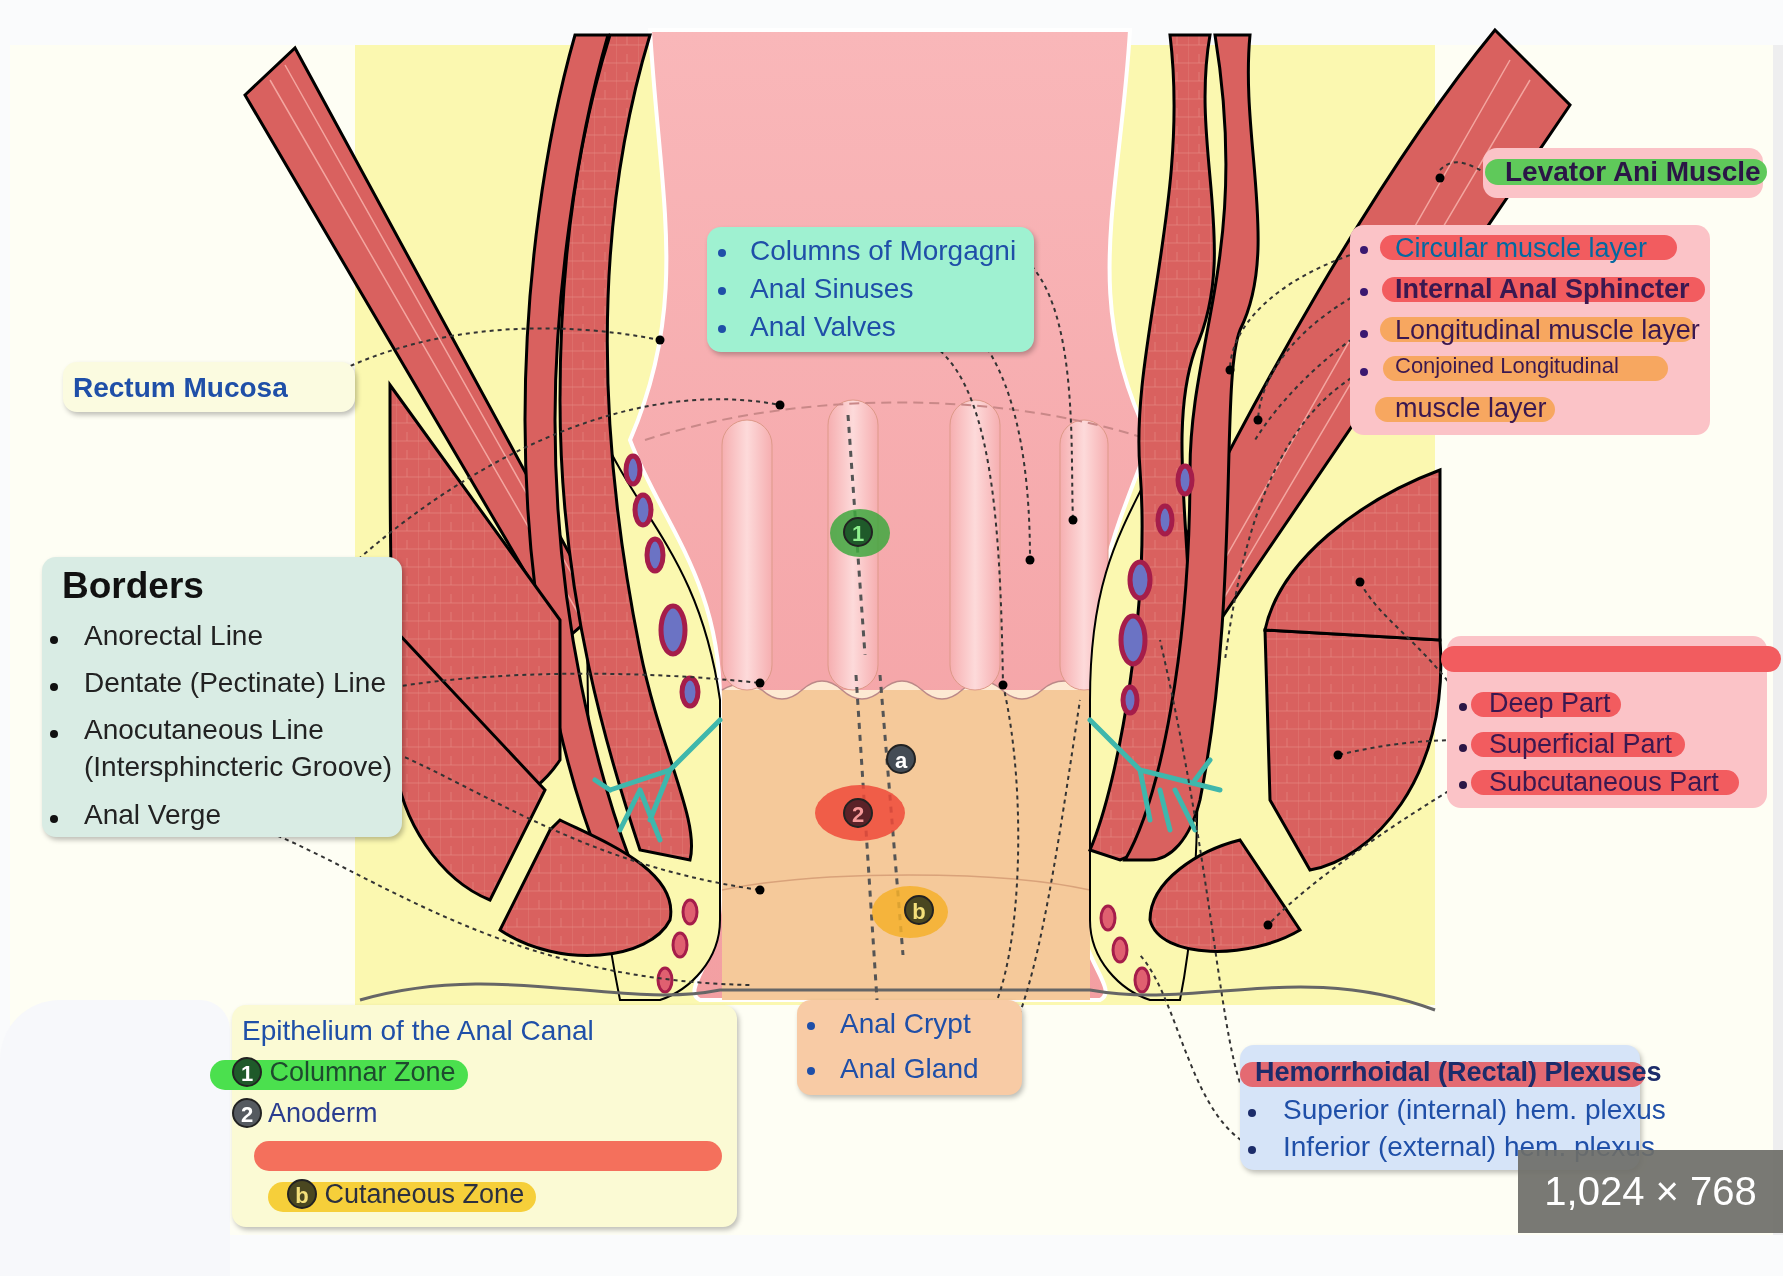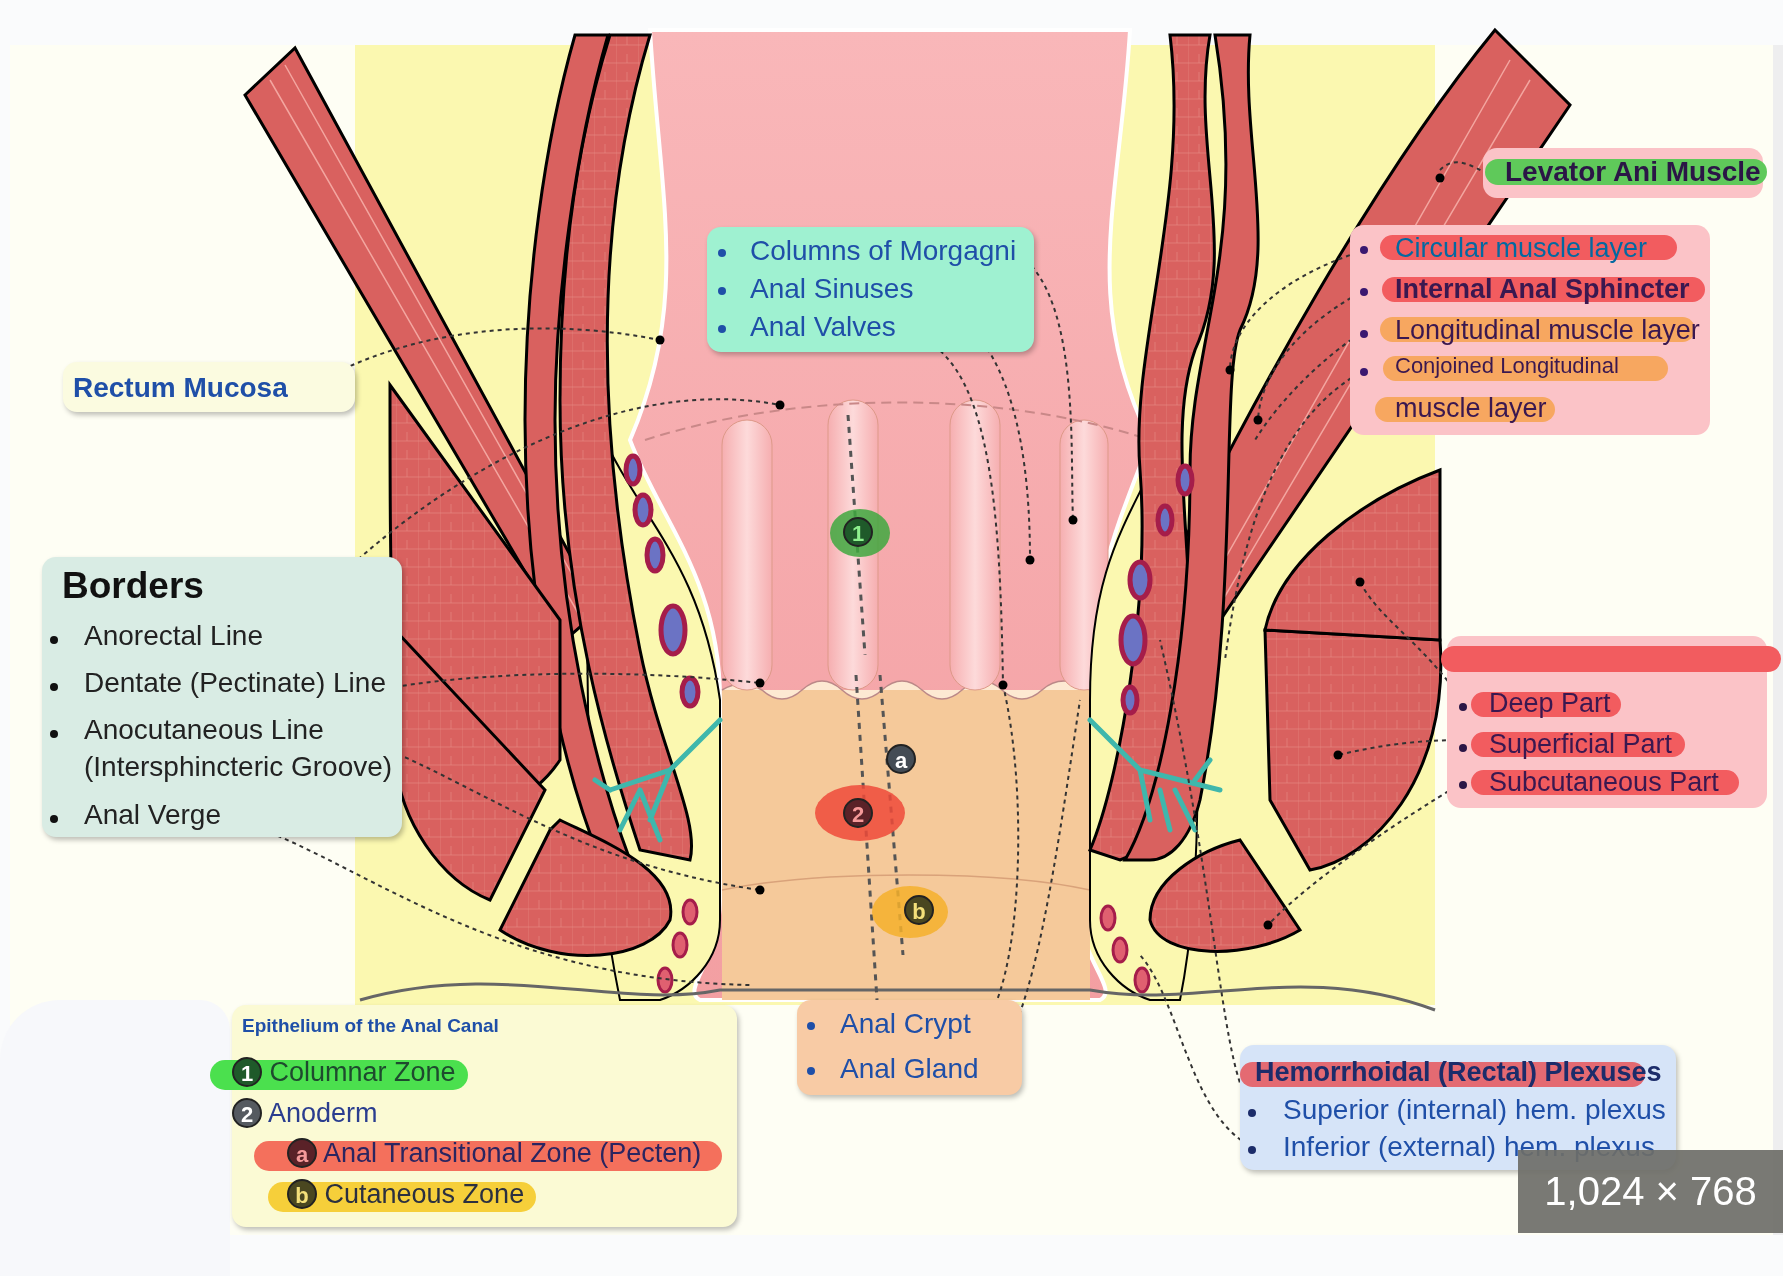--- a/index.html
+++ b/index.html
@@ -225,46 +225,42 @@
   <span class="label" style="left:42px;top:131px;font-size:27px;color:#3a1850;">Subcutaneous Part</span>
 </div>
 
 <div class="box" style="left:797px;top:1000px;width:225px;height:95px;background:#f8cba5;">
   <span class="bul" style="left:10px;top:22px;background:#1f4fa8;"></span>
   <span class="label" style="left:43px;top:8px;font-size:28px;color:#1f4fa8;">Anal Crypt</span>
   <span class="bul" style="left:10px;top:67px;background:#1f4fa8;"></span>
   <span class="label" style="left:43px;top:53px;font-size:28px;color:#1f4fa8;">Anal Gland</span>
 </div>
 
-<div class="box" style="left:1240px;top:1045px;width:436px;height:125px;background:#d6e4f8;">
+<div class="box" style="left:1240px;top:1045px;width:392px;height:125px;background:#d6e4f8;padding-left:8px;">
   <span class="hl" style="left:0px;top:17px;width:405px;height:25px;background:#e46a72;"></span>
   <span class="label" style="left:15px;top:12px;font-size:27px;font-weight:bold;color:#1c2c6a;">Hemorrhoidal (Rectal) Plexuses</span>
   <span class="bul" style="left:8px;top:64px;background:#1c2c6a;"></span>
   <span class="label" style="left:43px;top:49px;font-size:28px;color:#1f4fa8;">Superior (internal) hem. plexus</span>
   <span class="bul" style="left:8px;top:101px;background:#1c2c6a;"></span>
   <span class="label" style="left:43px;top:86px;font-size:28px;color:#1f4fa8;">Inferior (external) hem. plexus</span>
 </div>
 
 <div id="white-scribble"></div>
 <div class="box" style="left:232px;top:1005px;width:505px;height:222px;background:#fbfad4;">
-  <span class="label" style="left:10px;top:10px;font-size:19px;font-weight:bold;color:#1f4fa8;">Epithelium of the Anal Canal</span>
+  <span class="label" style="left:10px;top:10px;font-size:28px;font-weight:normal;color:#1f4fa8;">Epithelium of the Anal Canal</span>
   <span class="hl" style="left:-22px;top:55px;width:258px;height:30px;background:#4be04e;"></span>
   <div class="label" style="left:0px;top:52px;font-size:27px;color:#1e4a2e;">
     <span class="badge" style="background:#1f5a2a;">1</span>
     <span>Columnar Zone</span>
   </div>
   <div class="label" style="left:0px;top:93px;font-size:27px;color:#2a3d8f;">
     <span class="badge" style="background:#555a60;">2</span>
     <span>Anoderm</span>
   </div>
   <span class="hl" style="left:22px;top:136px;width:468px;height:30px;background:#f4705c;"></span>
-  <div class="label" style="left:55px;top:133px;font-size:27px;color:#2b2560;">
-    <span class="badge" style="background:#5a2228;color:#f59a9a;">a</span>
-    <span>Anal Transitional Zone (Pecten)</span>
-  </div>
   <span class="hl" style="left:36px;top:177px;width:268px;height:30px;background:#f6cf3a;"></span>
   <div class="label" style="left:55px;top:174px;font-size:27px;color:#2b3040;">
     <span class="badge" style="background:#4a4720;color:#f4e07a;">b</span>
     <span>Cutaneous Zone</span>
   </div>
 </div>
 
 <div id="size-overlay">1,024 × 768</div>
 
 </body></html>

